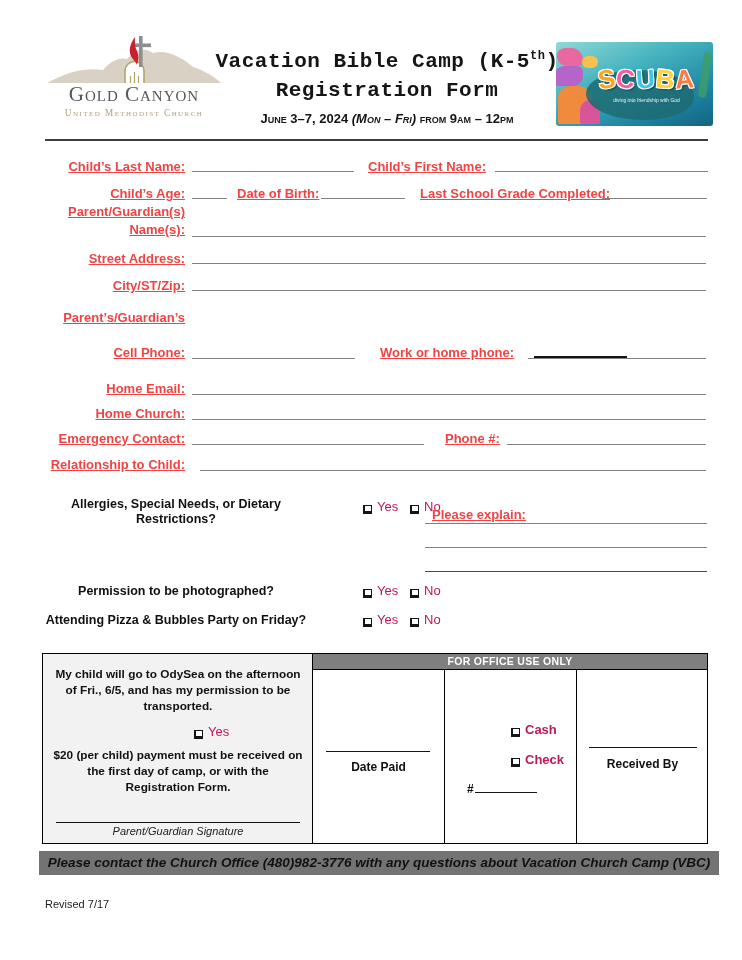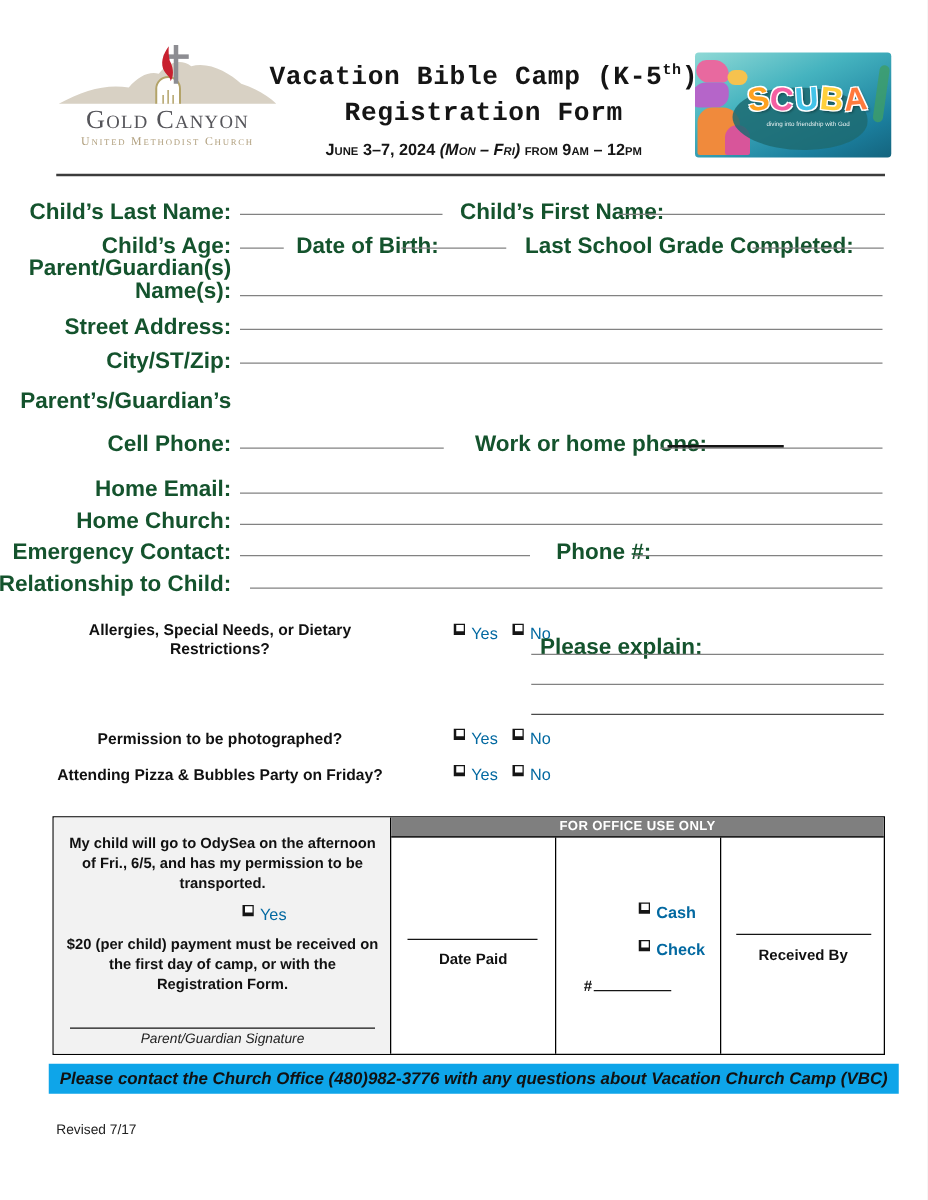--- a/index.html
+++ b/index.html
@@ -32,46 +32,46 @@
   .sl1{ color:#ffa21f; transform:rotate(-8deg); }
   .sl2{ color:#f45fa2; transform:rotate(5deg); }
   .sl3{ color:#43c3e8; transform:rotate(-4deg); }
   .sl4{ color:#ffd03b; transform:rotate(6deg); }
   .sl5{ color:#ff7a3d; transform:rotate(-5deg); }
   .scuba-tagline { position:absolute; left:30px; right:6px; top:55px; text-align:center; font-size:5px; color:#ffffff; opacity:.9; }
 
   .top-rule { position:absolute; left:45px; top:139px; width:663px; border-top:2px solid #3c3c3c; }
 
   
-  .lbl { position:absolute; font-weight:700; font-size:18px; white-space:nowrap; color:#14532d; }
+  .lbl { position:absolute; font-weight:700; font-size:13px; white-space:nowrap; color:#ef4444;text-decoration:underline; }
   .rl  { right:557px; text-align:right; }
   .ln  { position:absolute; height:0; border-bottom:1.5px solid #828282; }
   .lnb { position:absolute; height:0; border-bottom:2.2px solid #141414; }
   .qlbl { position:absolute; left:40px; width:272px; text-align:center; font-weight:700; font-size:12.5px; color:#111; line-height:15px; }
 
-  .opt { position:absolute; display:flex; align-items:flex-start; gap:5px; font-size:13px; color:#0369a1;padding-left:48px; }
+  .opt { position:absolute; display:flex; align-items:flex-end; gap:5px; font-size:13px; color:#be185d;padding-left:48px; }
   .cb { display:inline-block; width:9px; height:9px; background:#fff; border:1.6px solid #151515; border-bottom-width:3px; border-left-width:2.4px; flex:none; }
 
   
   .office-table { position:absolute; left:42px; top:653px; width:666px; height:191px; border:1.6px solid #000; background:#fff; }
   .cell-left { position:absolute; left:0; top:0; width:270px; height:100%; border-right:1.6px solid #000; background:#f2f2f2; }
   .office-header { position:absolute; left:270px; right:0; top:0; height:16px; background:#7f7f7f; border-bottom:1.6px solid #000;
                    color:#fff; font-weight:700; font-size:10.5px; text-align:center; line-height:15px; letter-spacing:.3px; }
   .vdiv { position:absolute; top:16px; bottom:0; border-left:1.6px solid #000; }
   .v1 { left:401px; } .v2 { left:533px; }
   .cell-p { position:absolute; left:9px; width:252px; text-align:center; font-weight:700; font-size:11.8px; line-height:16px; color:#111; }
   .sig-line { position:absolute; left:13px; top:168px; width:244px; border-bottom:1.6px solid #141414; }
   .sig-label { position:absolute; left:0; width:270px; top:171px; text-align:center; font-style:italic; font-size:11px; color:#222; }
   .colline { position:absolute; border-bottom:1.6px solid #141414; height:0; }
   .collbl { position:absolute; text-align:center; font-weight:700; font-size:12px; color:#111; }
   .numline { display:inline-block; width:62px; border-bottom:1.8px solid #141414; height:11px; margin-left:1px; }
 
   
   .banner-wrap { position:absolute; left:0; right:0; top:851px; text-align:center; }
-  .banner { display:inline-block; background:#0ea5e9; padding:4px 9px 5px; font-weight:700; font-style:italic; font-size:13.5px; color:#111;margin-left:16px; }
+  .banner { display:inline-block; background:#737373; padding:4px 9px 5px; font-weight:700; font-style:italic; font-size:13.5px; color:#111;margin-left:16px; }
   .revised { position:absolute; left:45px; top:898px; font-size:11px; color:#222; }
 </style>
 </head>
 <body>
 
 <div class="page">
 
   <div class="logo-block">
     <svg width="178" height="50" viewBox="0 0 178 50">
       <path d="M2 49 C 22 38, 40 33, 58 36 C 66 27, 74 23, 82 25 C 90 15, 100 13, 108 19 C 122 15, 138 24, 148 33 C 160 37, 170 43, 176 49 Z" fill="#d8d1c4"></path>

